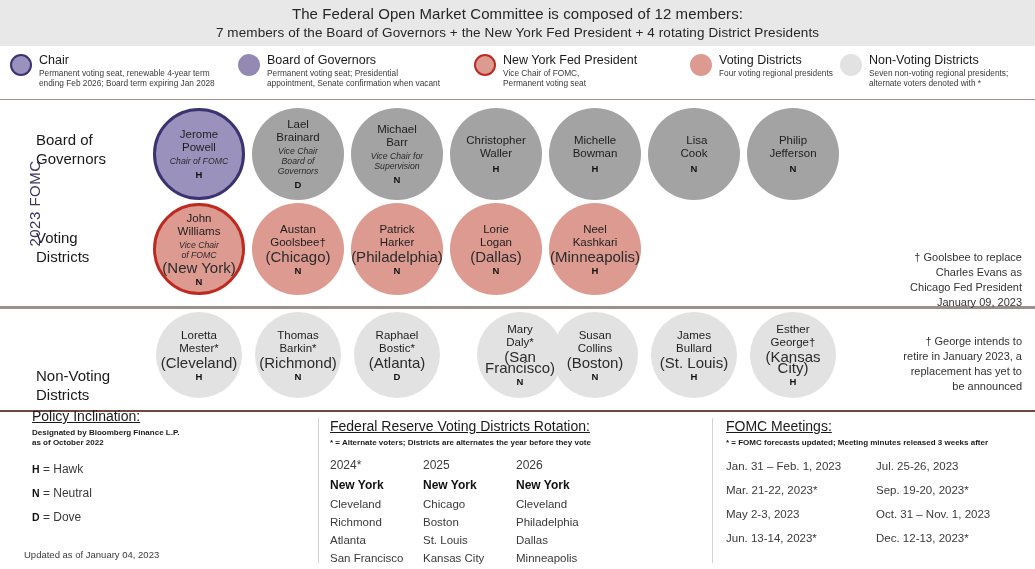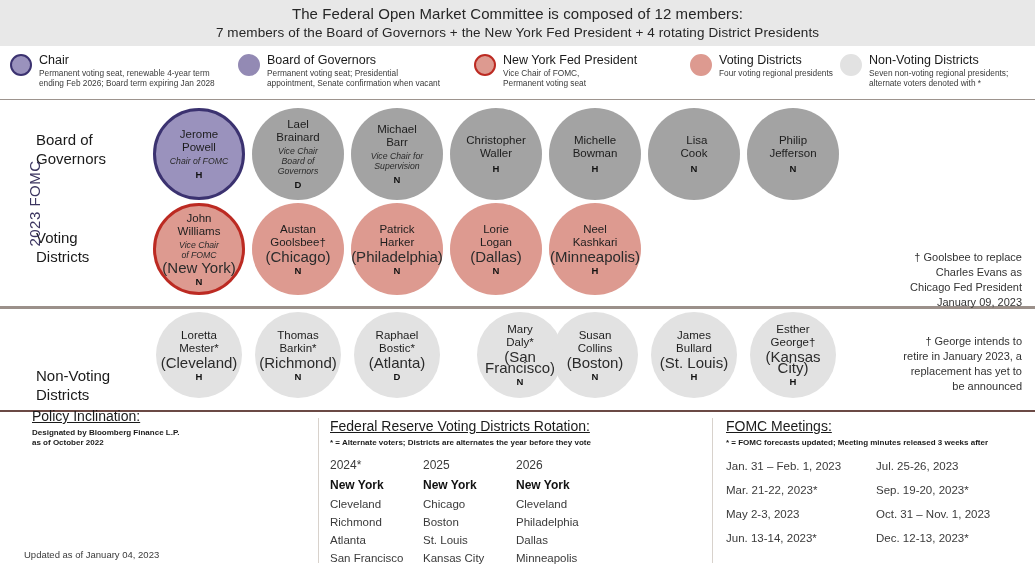--- a/index.html
+++ b/index.html
@@ -279,20 +279,25 @@
 
 <div class="sidelabel">2023 FOMC</div>
 
 <div class="hr-light" style="left:318px;top:418px;height:145px;"></div>
 <div class="hr-light" style="left:712px;top:418px;height:145px;"></div>
 
 <div class="panel" style="left:32px;top:408px;width:275px;">
   <div class="p-title">Policy Inclination:</div>
   <div class="p-sub">Designated by Bloomberg Finance L.P.
 as of October 2022</div>
+  <div id="policy-items" style="margin-top:9px;">
+      <div class="p-line"><b>H</b><span> = Hawk</span></div>
+      <div class="p-line"><b>N</b><span> = Neutral</span></div>
+      <div class="p-line"><b>D</b><span> = Dove</span></div>
+    </div>
 </div>
 
 <div class="panel" style="left:330px;top:418px;width:375px;">
   <div class="p-title">Federal Reserve Voting Districts Rotation:</div>
   <div class="p-sub">* = Alternate voters; Districts are alternates the year before they vote</div>
   <div class="rot-cols" id="rot-cols">
       <div class="rot-col">
         <div class="rot-year">2024*</div>
         <div class="rot-first">New York</div>
         <div class="rot-city">Cleveland</div>

